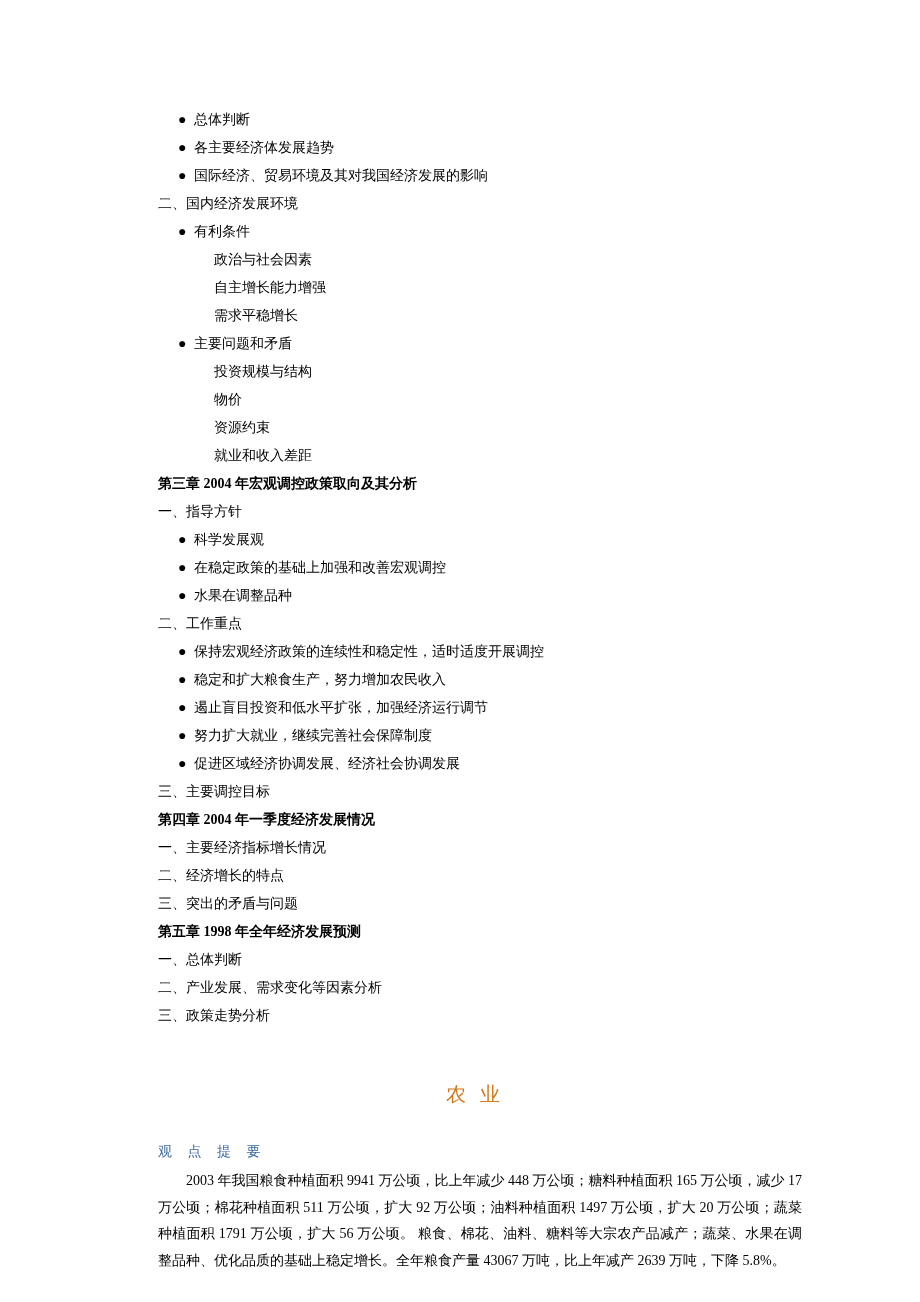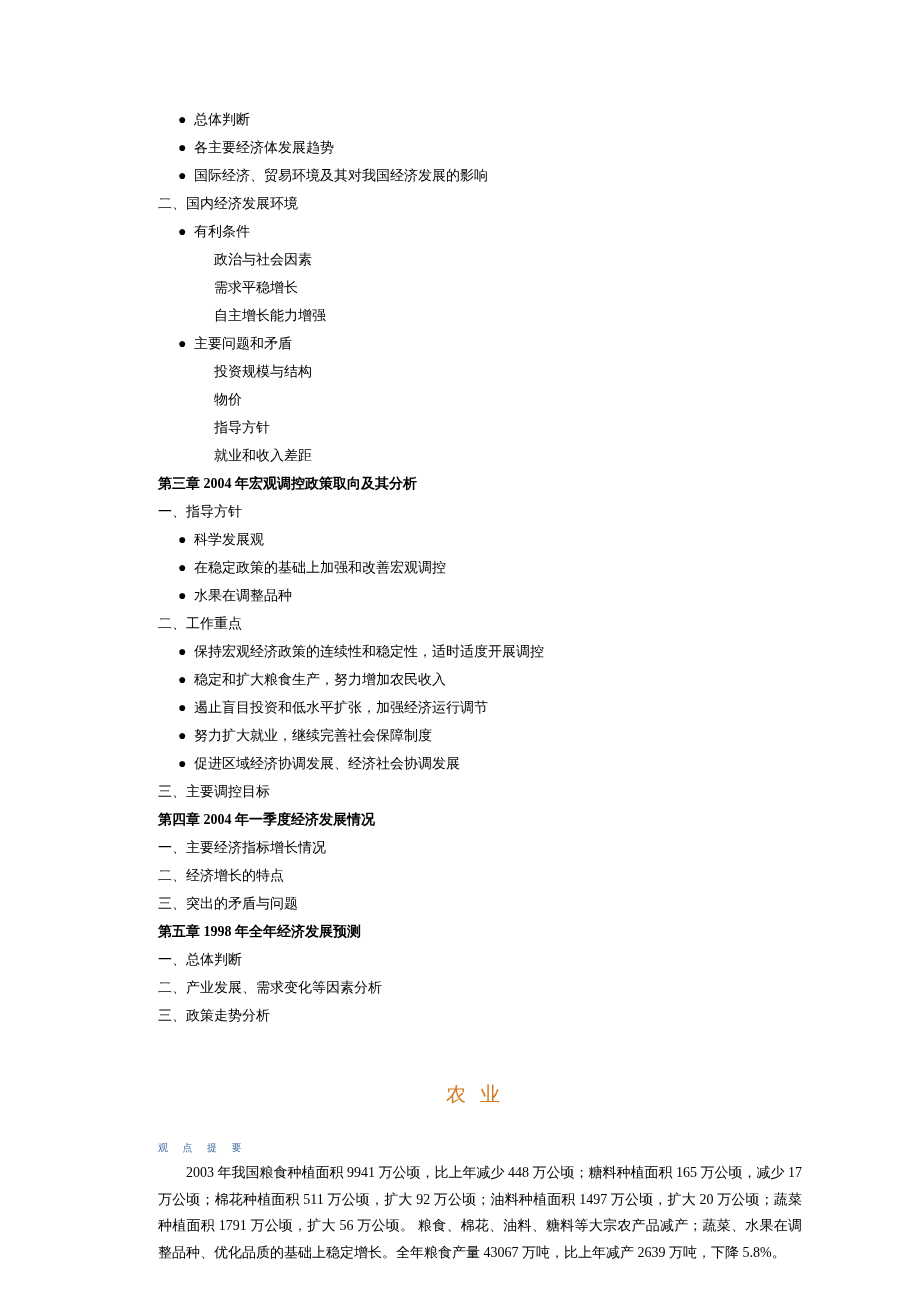--- a/index.html
+++ b/index.html
@@ -43,21 +43,21 @@
     font-size: 20px;
     color: #d17a1f;
     letter-spacing: 14px;
     margin-top: 44px;
     margin-bottom: 24px;
     padding-left: 40px;
     text-align: center;
   }
   .sub-heading {
     font-family: "SimSun", "Songti SC", serif;
-    font-size: 10px;
+    font-size: 14px;
     color: #3b6aa0;
     letter-spacing: 6px;
     padding-left: 40px;
     margin-bottom: 2px;
   }
   .body-para {
     padding-left: 40px;
     padding-right: 0;
     text-align: justify;
     line-height: 1.9;
@@ -73,27 +73,27 @@
 <div class="page">
 
   <div class="toc-line lv2"><span class="bullet">●</span><span>总体判断</span></div>
   <div class="toc-line lv2"><span class="bullet">●</span><span>各主要经济体发展趋势</span></div>
   <div class="toc-line lv2"><span class="bullet">●</span><span>国际经济、贸易环境及其对我国经济发展的影响</span></div>
 
   <div class="toc-line lv1">二、国内经济发展环境</div>
 
   <div class="toc-line lv2"><span class="bullet">●</span><span>有利条件</span></div>
   <div class="toc-line lv3">政治与社会因素</div>
+  <div class="toc-line lv3">自主增长能力增强</div>
   <div class="toc-line lv3">需求平稳增长</div>
-  <div class="toc-line lv3">自主增长能力增强</div>
 
   <div class="toc-line lv2"><span class="bullet">●</span><span>主要问题和矛盾</span></div>
   <div class="toc-line lv3">投资规模与结构</div>
   <div class="toc-line lv3">物价</div>
-  <div class="toc-line lv3">指导方针</div>
+  <div class="toc-line lv3">资源约束</div>
   <div class="toc-line lv3">就业和收入差距</div>
 
   <div class="toc-chapter">第三章  2004 年宏观调控政策取向及其分析</div>
   <div class="toc-line lv1">一、指导方针</div>
   <div class="toc-line lv2"><span class="bullet">●</span><span>科学发展观</span></div>
   <div class="toc-line lv2"><span class="bullet">●</span><span>在稳定政策的基础上加强和改善宏观调控</span></div>
   <div class="toc-line lv2"><span class="bullet">●</span><span>水果在调整品种</span></div>
 
   <div class="toc-line lv1">二、工作重点</div>
   <div class="toc-line lv2"><span class="bullet">●</span><span>保持宏观经济政策的连续性和稳定性，适时适度开展调控</span></div>

